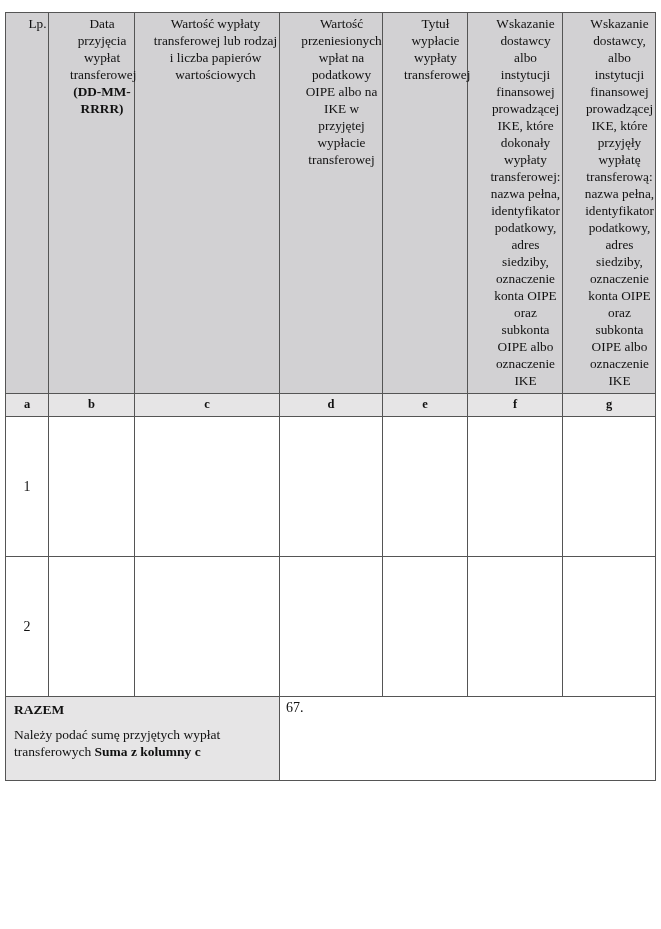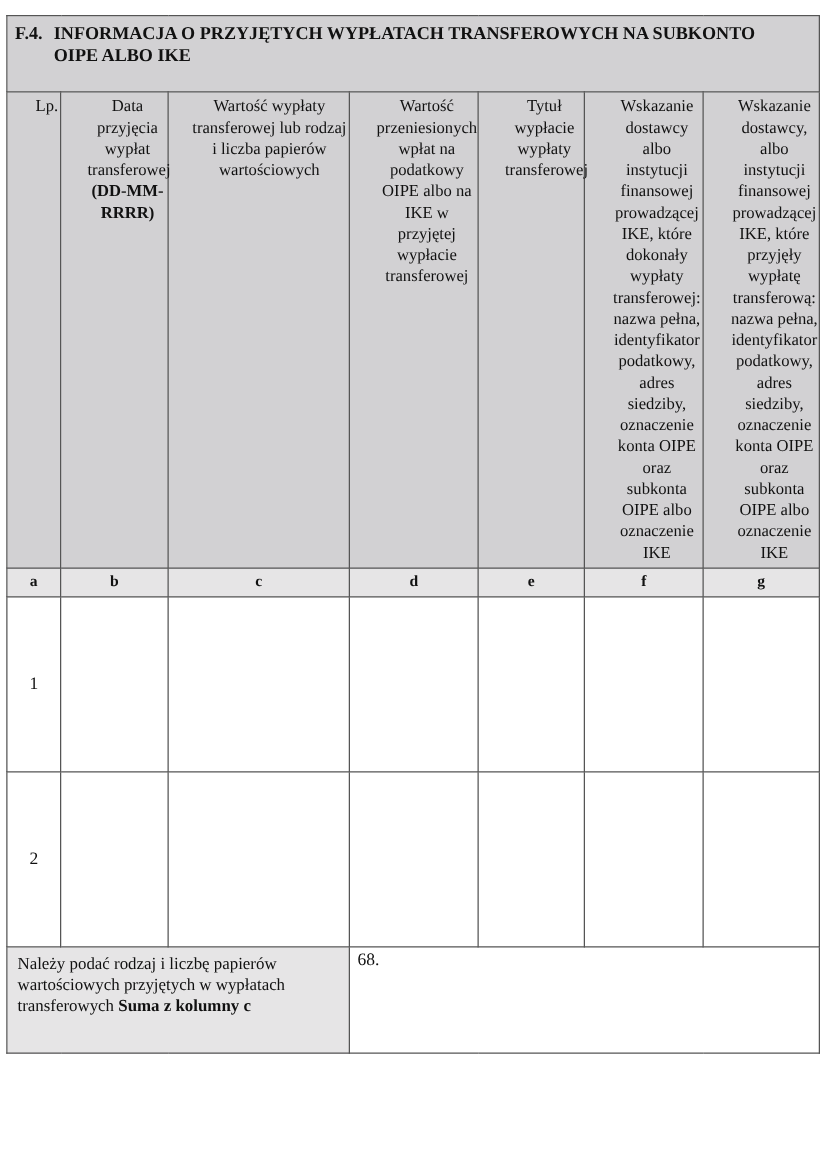--- a/index.html
+++ b/index.html
@@ -29,25 +29,20 @@
   <colgroup>
     <col style="width:43px">
         <col style="width:86px">
         <col style="width:145px">
         <col style="width:103px">
         <col style="width:85px">
         <col style="width:95px">
         <col style="width:93px">
   </colgroup>
   <tbody>
-        <tr>
-    <td class="title-cell" colspan="7">
-      <span class="num">F.4.</span><span class="txt">INFORMACJA O PRZYJĘTYCH WYPŁATACH TRANSFEROWYCH NA SUBKONTO OIPE ALBO IKE</span>
-    </td>
-  </tr>
   <tr>
     <td class="hdr"><span>Lp.</span></td>
     <td class="hdr"><span>Data przyjęcia wypłat transferowej</span><br><span class="b">(DD-MM-RRRR)</span></td>
     <td class="hdr" style="padding-left:18px;padding-right:1px"><span>Wartość wypłaty transferowej lub rodzaj i liczba papierów wartościowych</span></td>
     <td class="hdr"><span>Wartość przeniesionych wpłat na podatkowy OIPE albo na IKE w przyjętej wypłacie transferowej</span></td>
     <td class="hdr"><span>Tytuł wypłacie wypłaty transferowej</span></td>
     <td class="hdr"><span>Wskazanie dostawcy albo instytucji finansowej prowadzącej IKE, które dokonały wypłaty transferowej: nazwa pełna, identyfikator podatkowy, adres siedziby, oznaczenie konta OIPE oraz subkonta OIPE albo oznaczenie IKE</span></td>
     <td class="hdr"><span>Wskazanie dostawcy, albo instytucji finansowej prowadzącej IKE, które przyjęły wypłatę transferową: nazwa pełna, identyfikator podatkowy, adres siedziby, oznaczenie konta OIPE oraz subkonta OIPE albo oznaczenie IKE</span></td>
   </tr>
   <tr class="letters">
@@ -71,23 +66,24 @@
   <tr class="datarow">
     <td class="lp">2</td>
     <td></td>
     <td></td>
     <td></td>
     <td></td>
     <td></td>
     <td></td>
   </tr>
   <tr>
-    <td class="sum-label" colspan="3" style="height:76px">
-      <span>Należy podać rodzaj i liczbę papierów wartościowych przyjętych w wypłatach transferowych </span><span class="b">Suma z kolumny c</span>
+    <td class="sum-label" colspan="3">
+      <div class="head">RAZEM</div>
+      <span>Należy podać sumę przyjętych wypłat transferowych </span><span class="b">Suma z kolumny c</span>
     </td>
     <td class="sum-field" colspan="4">
-      <span>68.</span>
+      <span>67.</span>
       <span></span>
     </td>
   </tr>
 </tbody>
     </table>
 </div>
 
 </body></html>

